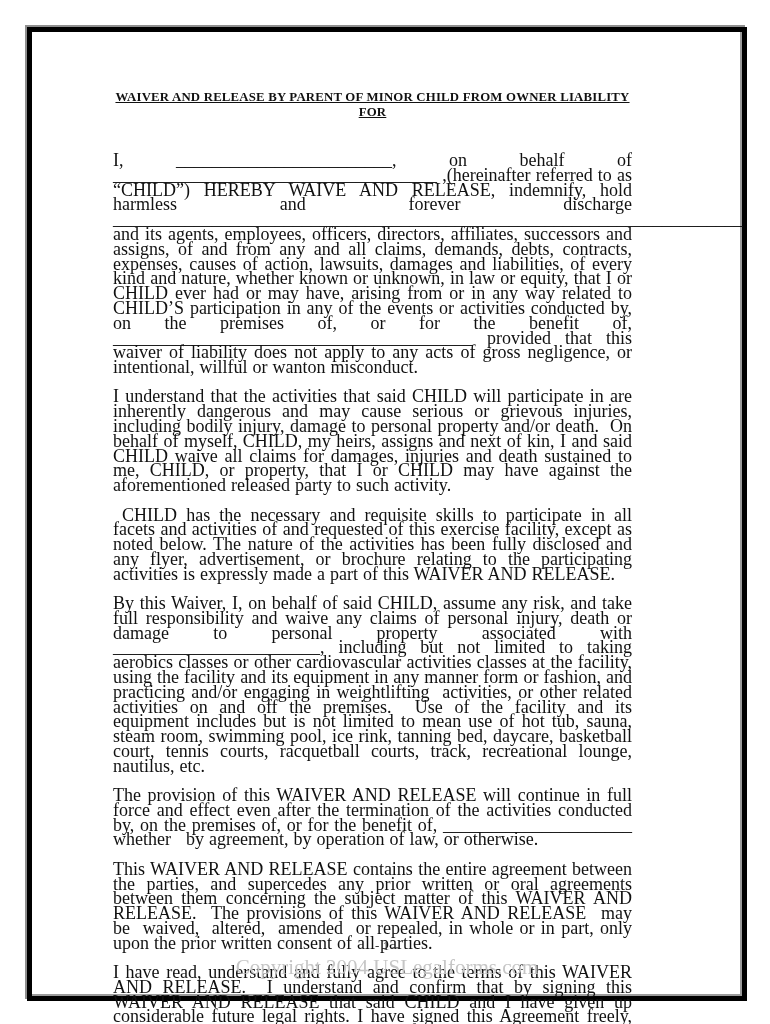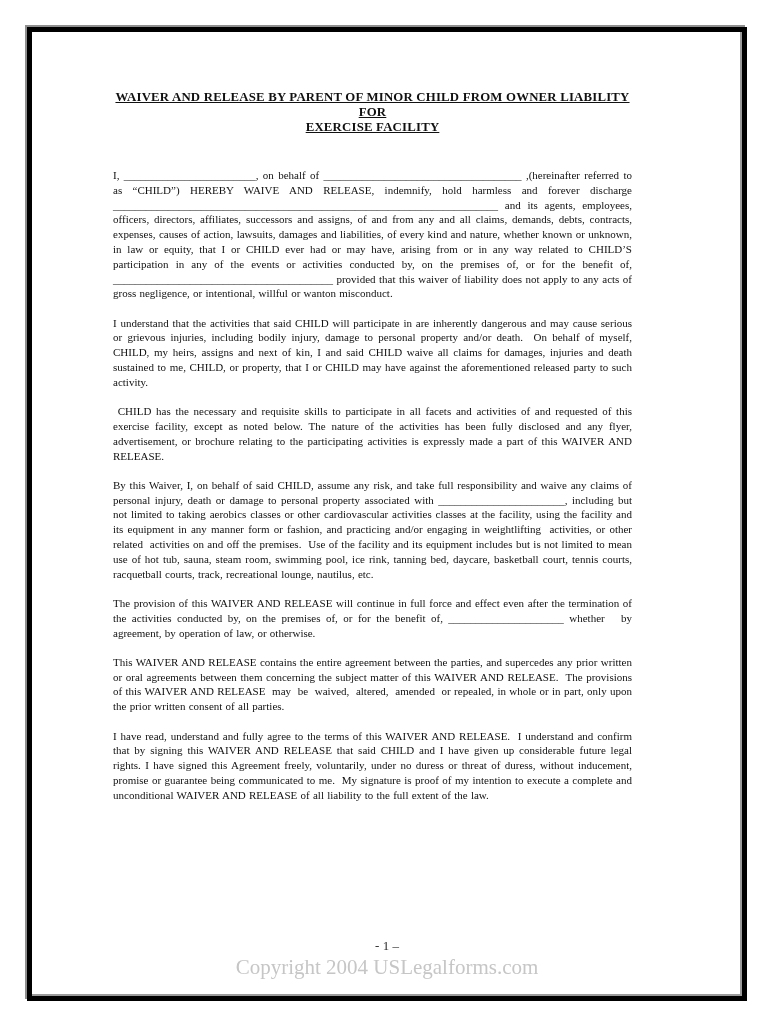--- a/index.html
+++ b/index.html
@@ -37,21 +37,21 @@
     line-height: 15px;
     letter-spacing: 0.2px;
   }
   .doc-title .u {
     text-decoration: underline;
   }
   .paragraphs {
     margin-top: 33px;
   }
   .para {
-    font-size: 11px;
+    font-size: 18px;
     line-height: 14.8px;
     text-align: justify;
     white-space: pre-wrap;
     word-spacing: 0.5px;
     margin: 0 0 14.5px 0;
   }
   .page-footer {
     position: absolute;
     left: 0; right: 0;
     bottom: 16px;
@@ -68,21 +68,20 @@
   }
 </style>
 </head>
 <body>
 
 <div class="page-frame">
   <div class="page-content">
 
     <div class="doc-title">
       <div><span class="u">WAIVER AND RELEASE BY PARENT OF MINOR CHILD FROM OWNER LIABILITY FOR</span></div>
-      <div><span class="u">EXERCISE FACILITY</span></div>
     </div>
 
     <div class="paragraphs">
       <p class="para">I, ________________________, on behalf of ____________________________________ ,(hereinafter referred to as “CHILD”) HEREBY WAIVE AND RELEASE, indemnify, hold harmless and forever discharge ______________________________________________________________________ and its agents, employees, officers, directors, affiliates, successors and assigns, of and from any and all claims, demands, debts, contracts, expenses, causes of action, lawsuits, damages and liabilities, of every kind and nature, whether known or unknown, in law or equity, that I or CHILD ever had or may have, arising from or in any way related to CHILD’S participation in any of the events or activities conducted by, on the premises of, or for the benefit of, ________________________________________ provided that this waiver of liability does not apply to any acts of gross negligence, or intentional, willful or wanton misconduct.</p>
       <p class="para">I understand that the activities that said CHILD will participate in are inherently dangerous and may cause serious or grievous injuries, including bodily injury, damage to personal property and/or death.  On behalf of myself, CHILD, my heirs, assigns and next of kin, I and said CHILD waive all claims for damages, injuries and death sustained to me, CHILD, or property, that I or CHILD may have against the aforementioned released party to such activity.</p>
       <p class="para"> CHILD has the necessary and requisite skills to participate in all facets and activities of and requested of this exercise facility, except as noted below. The nature of the activities has been fully disclosed and any flyer, advertisement, or brochure relating to the participating activities is expressly made a part of this WAIVER AND RELEASE.</p>
       <p class="para">By this Waiver, I, on behalf of said CHILD, assume any risk, and take full responsibility and waive any claims of personal injury, death or damage to personal property associated with _______________________, including but not limited to taking aerobics classes or other cardiovascular activities classes at the facility, using the facility and its equipment in any manner form or fashion, and practicing and/or engaging in weightlifting  activities, or other related  activities on and off the premises.  Use of the facility and its equipment includes but is not limited to mean use of hot tub, sauna, steam room, swimming pool, ice rink, tanning bed, daycare, basketball court, tennis courts, racquetball courts, track, recreational lounge, nautilus, etc.</p>
       <p class="para">The provision of this WAIVER AND RELEASE will continue in full force and effect even after the termination of the activities conducted by, on the premises of, or for the benefit of, _____________________ whether   by agreement, by operation of law, or otherwise.</p>
       <p class="para">This WAIVER AND RELEASE contains the entire agreement between the parties, and supercedes any prior written or oral agreements between them concerning the subject matter of this WAIVER AND RELEASE.  The provisions of this WAIVER AND RELEASE  may  be  waived,  altered,  amended  or repealed, in whole or in part, only upon the prior written consent of all parties.</p>
       <p class="para">I have read, understand and fully agree to the terms of this WAIVER AND RELEASE.  I understand and confirm that by signing this WAIVER AND RELEASE that said CHILD and I have given up considerable future legal rights. I have signed this Agreement freely, voluntarily, under no duress or threat of duress, without inducement, promise or guarantee being communicated to me.  My signature is proof of my intention to execute a complete and unconditional WAIVER AND RELEASE of all liability to the full extent of the law.</p>

